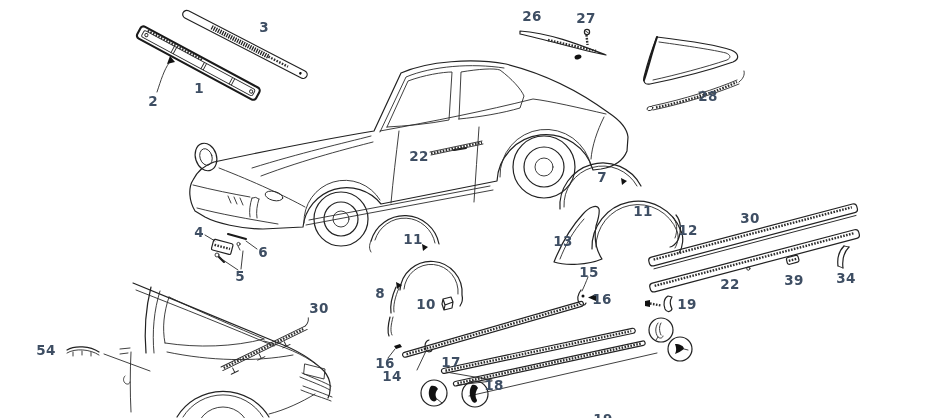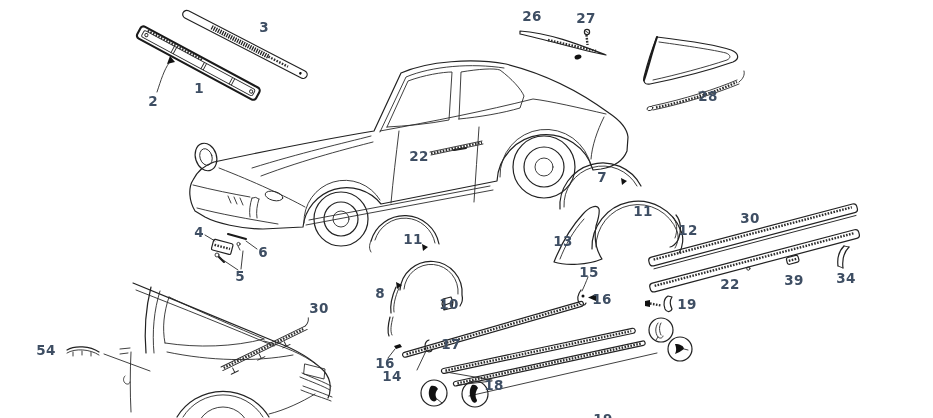--- a/index.html
+++ b/index.html
@@ -297,30 +297,30 @@
 
 <div class="labels-layer" style="color: rgb(62, 78, 99);">
       <span class="part-label" style="left: 199px; top: 88px;">1</span>
       <span class="part-label" style="left: 153px; top: 101px;">2</span>
       <span class="part-label" style="left: 264px; top: 27px;">3</span>
       <span class="part-label" style="left: 199px; top: 232px;">4</span>
       <span class="part-label" style="left: 240px; top: 276px;">5</span>
       <span class="part-label" style="left: 263px; top: 252px;">6</span>
       <span class="part-label" style="left: 602px; top: 177px;">7</span>
       <span class="part-label" style="left: 380px; top: 293px;">8</span>
-      <span class="part-label" style="left: 426px; top: 304px; margin-left: 23px;">10</span>
+      <span class="part-label" style="left: 426px; top: 304px;">10</span>
       <span class="part-label" style="left: 413px; top: 239px;">11</span>
       <span class="part-label" style="left: 643px; top: 211px;">11</span>
       <span class="part-label" style="left: 688px; top: 230px;">12</span>
       <span class="part-label" style="left: 563px; top: 241px;">13</span>
       <span class="part-label" style="left: 392px; top: 376px;">14</span>
       <span class="part-label" style="left: 589px; top: 272px;">15</span>
       <span class="part-label" style="left: 385px; top: 363px;">16</span>
       <span class="part-label" style="left: 602px; top: 299px;">16</span>
-      <span class="part-label" style="left: 451px; top: 344px;">17</span>
+      <span class="part-label" style="left: 451px; top: 362px;">17</span>
       <span class="part-label" style="left: 494px; top: 385px;">18</span>
       <span class="part-label" style="left: 603px; top: 379px; margin-top: 40px;">19</span>
       <span class="part-label" style="left: 750px; top: 218px;">30</span>
       <span class="part-label" style="left: 730px; top: 284px;">22</span>
       <span class="part-label" style="left: 687px; top: 304px;">19</span>
       <span class="part-label" style="left: 846px; top: 278px;">34</span>
       <span class="part-label" style="left: 794px; top: 280px;">39</span>
       <span class="part-label" style="left: 532px; top: 16px;">26</span>
       <span class="part-label" style="left: 586px; top: 18px;">27</span>
       <span class="part-label" style="left: 708px; top: 96px;">28</span>

